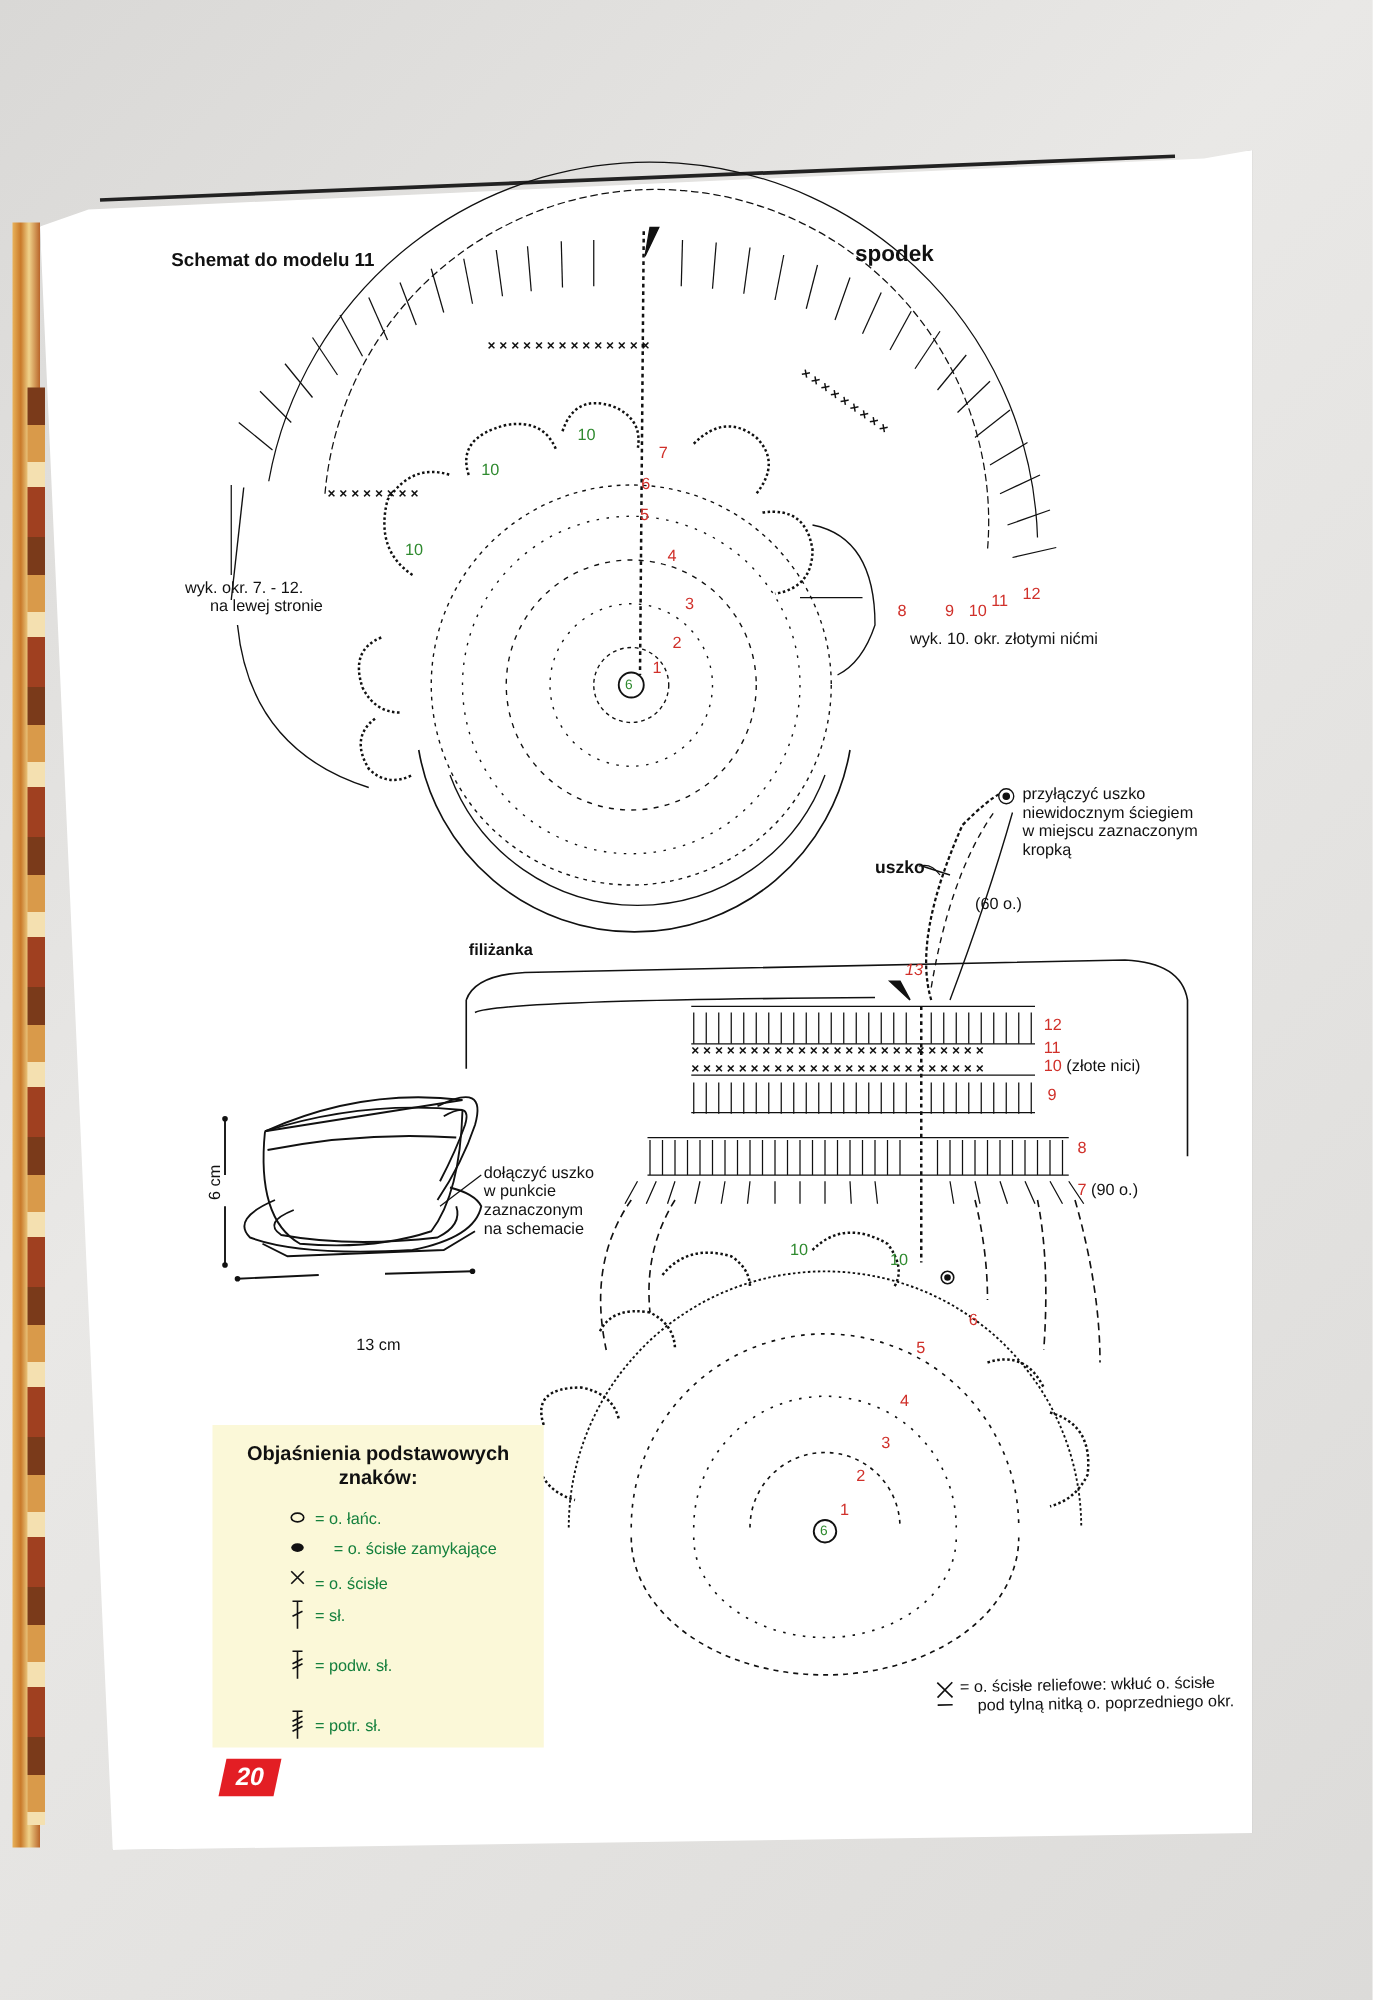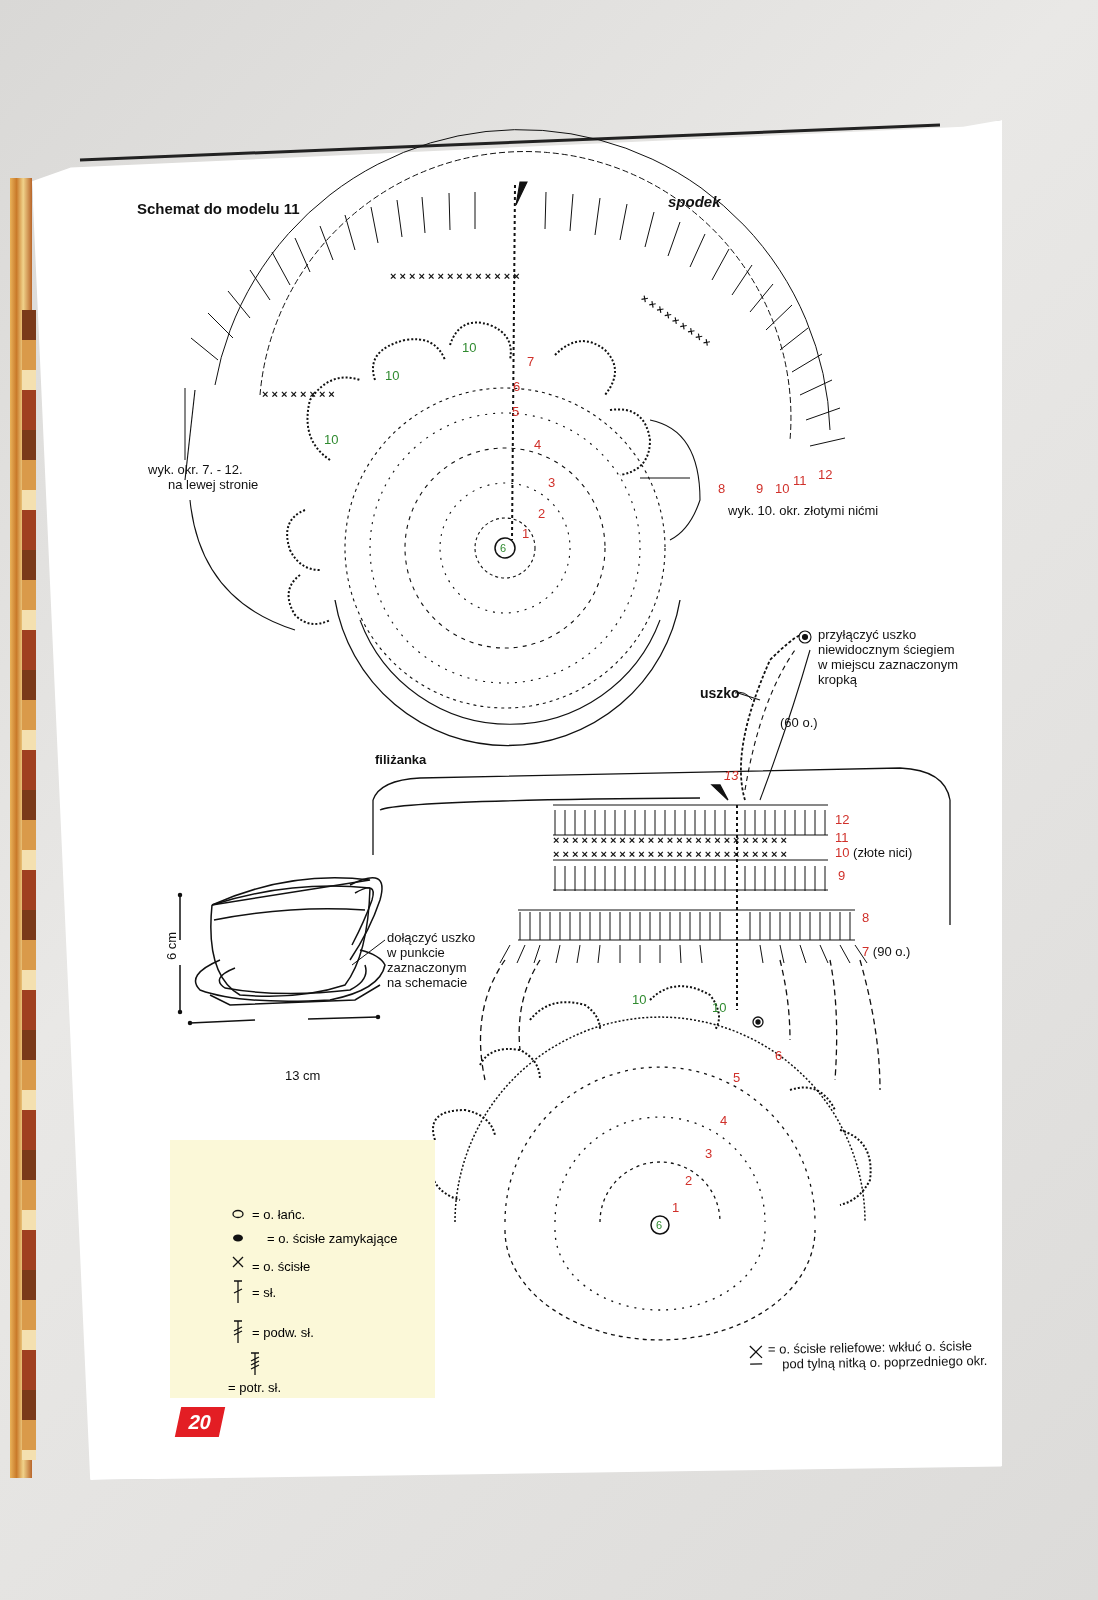--- a/index.html
+++ b/index.html
@@ -22,21 +22,21 @@
   .lbl.bold { font-weight:bold; }
   .red { color:#d0302a; }
   .green { color:#2f8a2f; }
   .small { font-size:13px; line-height:15px; }
   .note { font-size:13px; line-height:15px; }
   .legend-box {
     position:absolute; left:170px; top:1140px; width:265px; height:258px; background:#fbf8d8;
   }
   .legend-title { position:absolute; left:0; top:14px; width:265px; text-align:center;
     font-weight:bold; font-size:16px; line-height:19px; color:#111; }
-  .legend-item { position:absolute; left:58px; font-size:13px; color:#000000; display:flex; align-items:center; gap:4px; }
+  .legend-item { position:absolute; left:58px; font-size:13px; color:#15803d; display:flex; align-items:center; gap:4px; }
   .legend-sym { width:20px; height:24px; display:inline-flex; align-items:center; justify-content:center; }
   .page-num { position:absolute; left:178px; top:1407px; width:44px; height:30px;
     background:#e31e24; color:#fff; font-weight:bold; font-size:20px; text-align:center; line-height:30px;
     transform:skewX(-12deg); }
   svg.diag { position:absolute; left:0; top:0; }
 </style>
 </head>
 <body>
 
 <div class="scan-bg"></div>
@@ -208,21 +208,21 @@
   </g>
 
   <g stroke="#111" fill="none" stroke-width="1">
     <path d="M 185 388 L 185 460"></path>
     <path d="M 735 693 Q 745 690 752 700"></path>
     <path d="M 640 478 L 690 478"></path>
   </g>
 </svg>
 
 <div class="lbl bold" style="left:137px; top:200px; font-size:15px;">Schemat do modelu 11</div>
-<div class="lbl bold" style="left:668px; top:193px; font-size:15px;font-style:italic;">spodek</div>
+<div class="lbl bold" style="left:684px; top:193px; font-size:18px;">spodek</div>
 
 <div class="lbl note" style="left:148px; top:462px; ">
   <div>wyk. okr. 7. - 12.</div>
   <div style="padding-left:20px;">na lewej stronie</div>
 </div>
 <div class="lbl note" style="left:710px; top:503px;margin-left:18px;">wyk. 10. okr. złotymi nićmi</div>
 
 <div class="lbl red small" style="left:527px; top:354px;">7</div>
 <div class="lbl red small" style="left:513px; top:379px;">6</div>
 <div class="lbl red small" style="left:512px; top:404px;">5</div>
@@ -274,20 +274,24 @@
 <div class="lbl note" style="left:164px; top:944px; transform:rotate(-90deg); transform-origin:left top; top:960px;">6 cm</div>
 <div class="lbl note" style="left:265px; top:1068px;margin-left:20px;">13 cm</div>
 <div class="lbl note" style="left:387px; top:930px;">
   <div>dołączyć uszko</div>
   <div>w punkcie</div>
   <div>zaznaczonym</div>
   <div>na schemacie</div>
 </div>
 
 <div class="legend-box">
+  <div class="legend-title">
+    <div>Objaśnienia podstawowych</div>
+    <div>znaków:</div>
+  </div>
   <div class="legend-item" style="top:62px;">
     <span class="legend-sym">
         <svg width="14" height="10">
           <ellipse cx="7" cy="5" rx="5" ry="3.5" fill="none" stroke="#111" stroke-width="1.3"></ellipse>
         </svg>
       </span>
     <span>= o. łańc.</span>
   </div>
   <div class="legend-item" style="top:86px;gap:19px;">
     <span class="legend-sym">
@@ -314,21 +318,21 @@
     <span>= sł.</span>
   </div>
   <div class="legend-item" style="top:180px;">
     <span class="legend-sym">
         <svg width="14" height="26">
           <path d="M3 2 H11 M7 2 V24 M3 12 L11 8 M3 16 L11 12" stroke="#111" stroke-width="1.3" fill="none"></path>
         </svg>
       </span>
     <span>= podw. sł.</span>
   </div>
-  <div class="legend-item" style="top:212px;flex-direction:column;">
+  <div class="legend-item" style="top:228px;">
     <span class="legend-sym">
         <svg width="14" height="26">
           <path d="M3 2 H11 M7 2 V24 M3 10 L11 6 M3 14 L11 10 M3 18 L11 14" stroke="#111" stroke-width="1.3" fill="none"></path>
         </svg>
       </span>
     <span>= potr. sł.</span>
   </div>
 </div>
 
 <div class="lbl note" style="left:748px; top:1340px; display:flex; gap:4px; transform:rotate(-1deg);">

